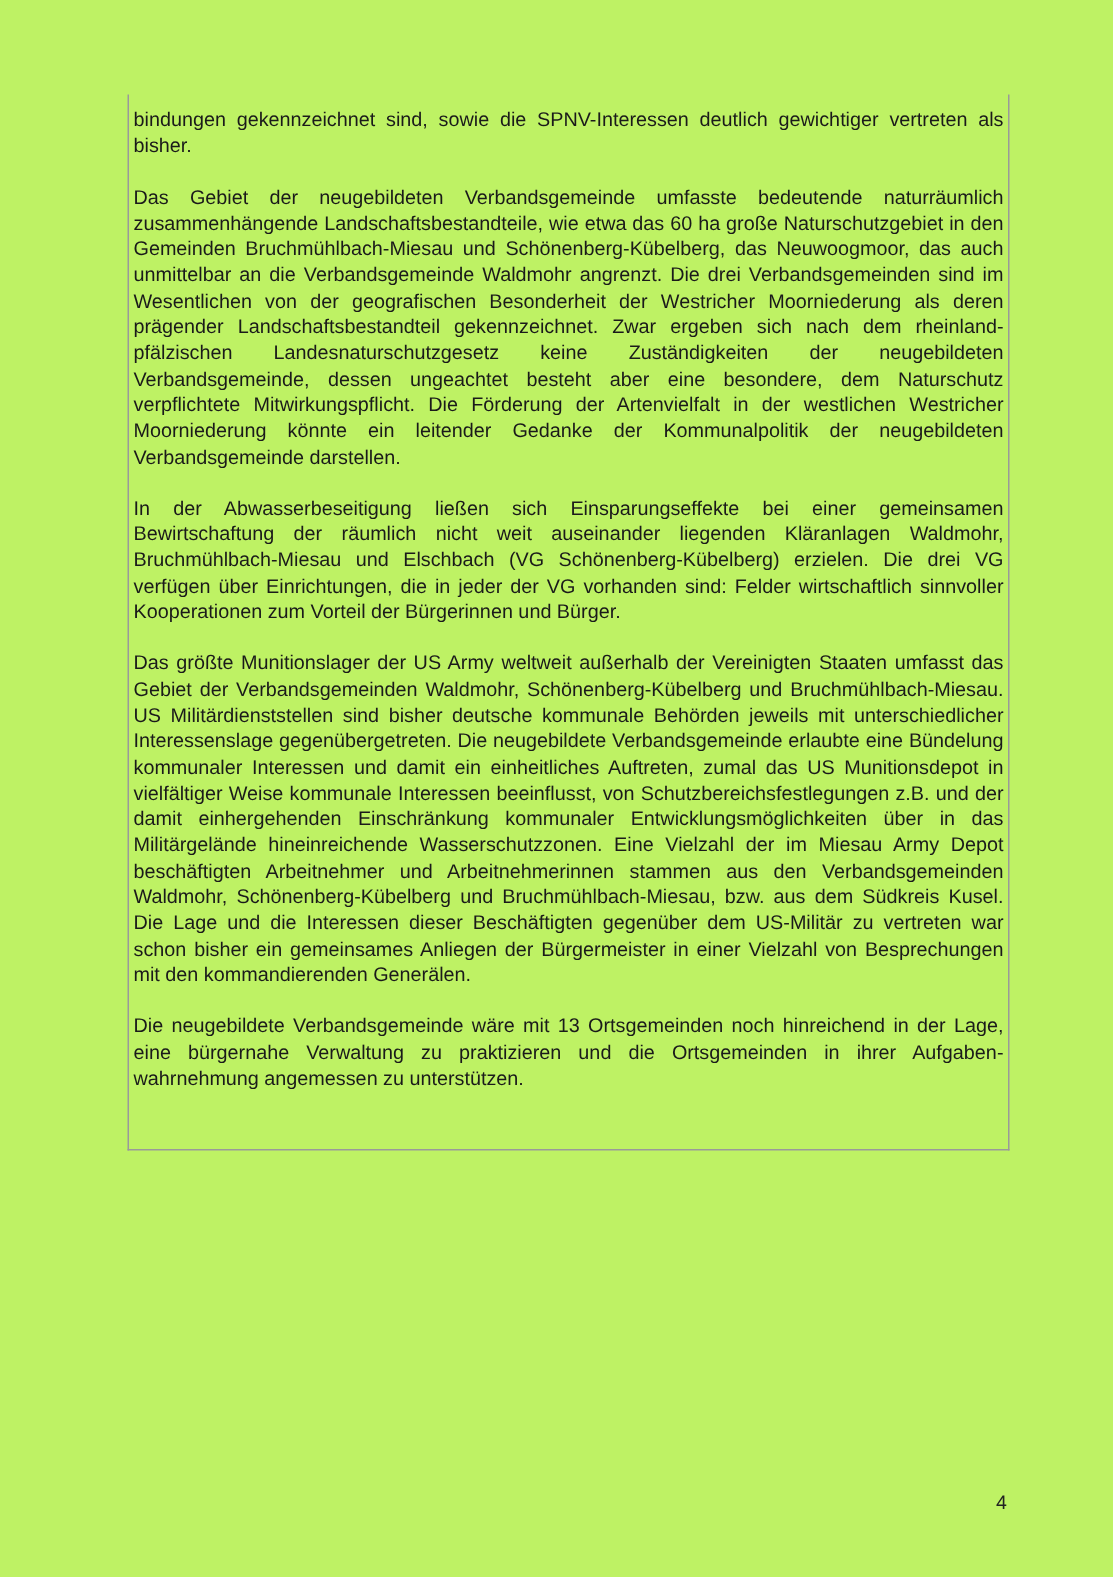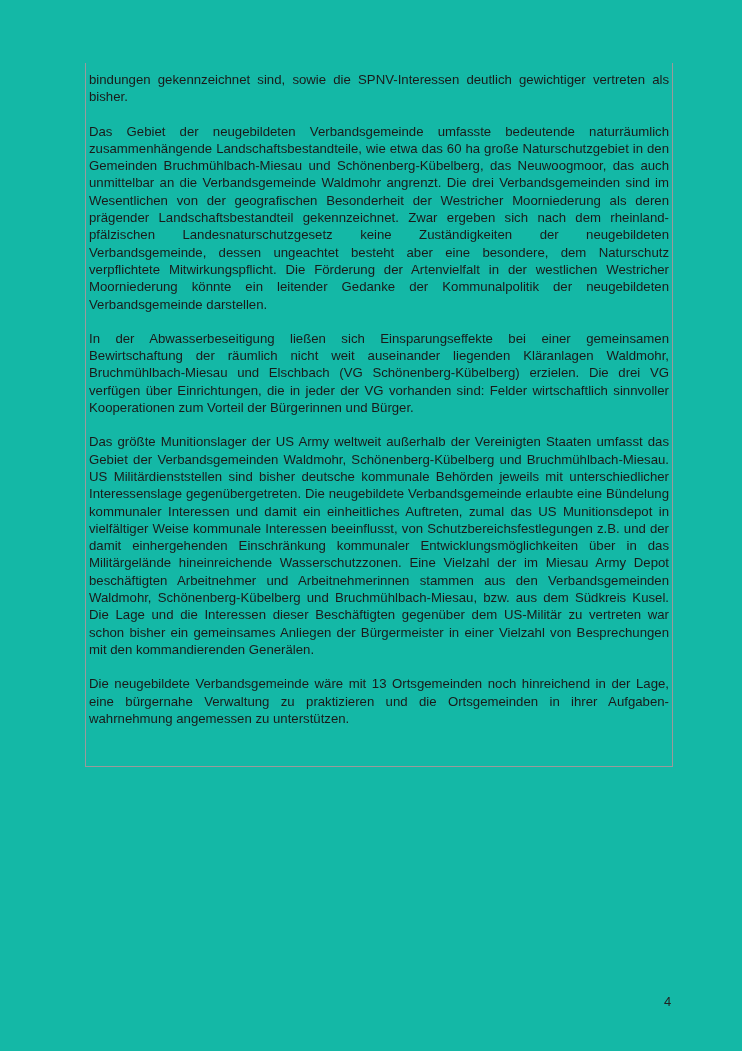--- a/index.html
+++ b/index.html
@@ -1,17 +1,17 @@
 <!DOCTYPE html>
 <html><head>
   <meta charset="utf-8">
   <style>
     html, body { margin: 0; padding: 0; background: #ffffff; }
     body { width: 742px; height: 1051px; position: relative; overflow: hidden; }
-    .page { position: absolute; left: 0; top: 0; width: 742px; height: 1051px; background: #14b8a6; }
+    .page { position: absolute; left: 0; top: 0; width: 742px; height: 1051px; background: #bef264; }
     .box {
       position: absolute;
       left: 85px;
       top: 63px;
       width: 588px;
       height: 704px;
       border-left: 1px solid #9a9a9a;
       border-right: 1px solid #9a9a9a;
       border-bottom: 1px solid #9a9a9a;
       box-sizing: border-box;

